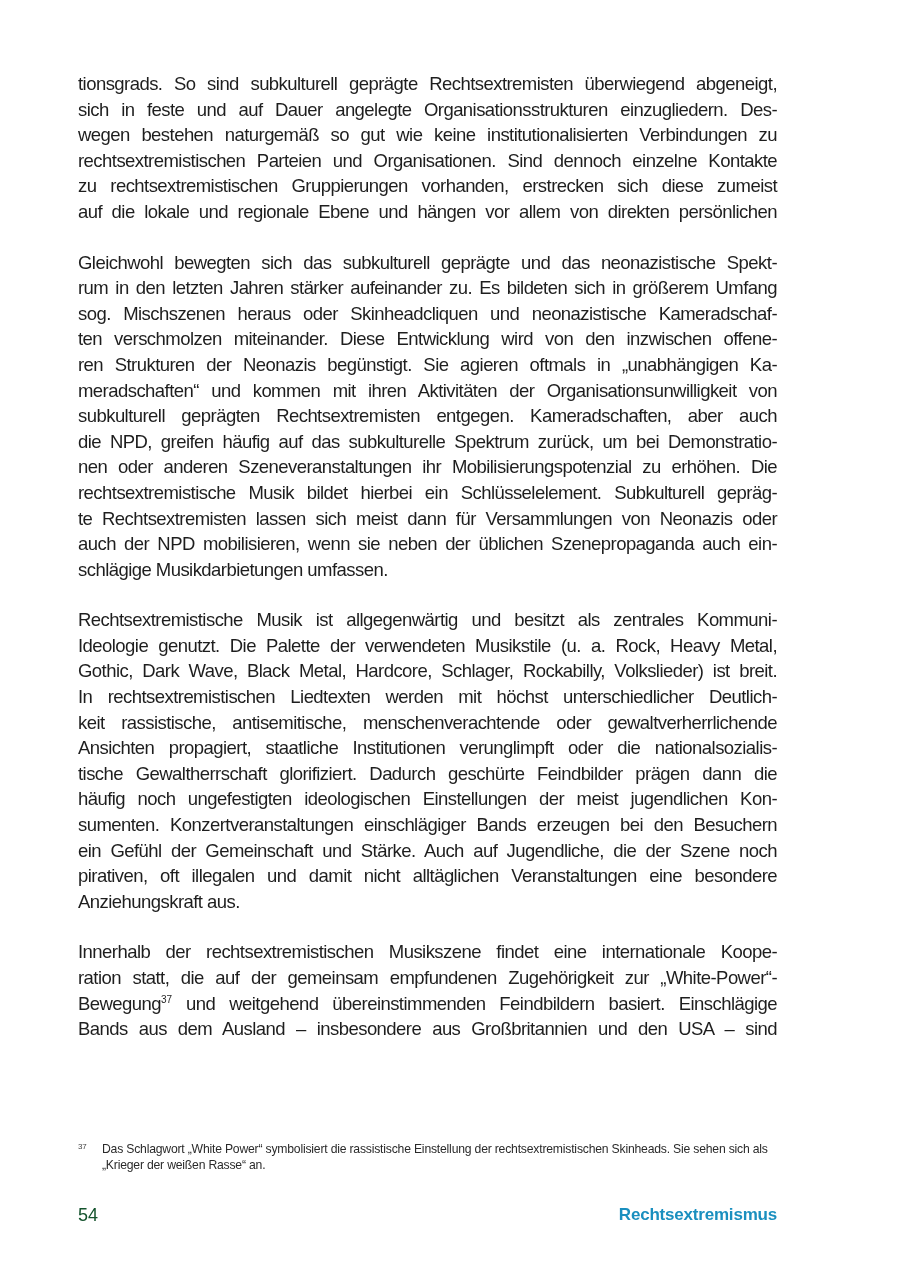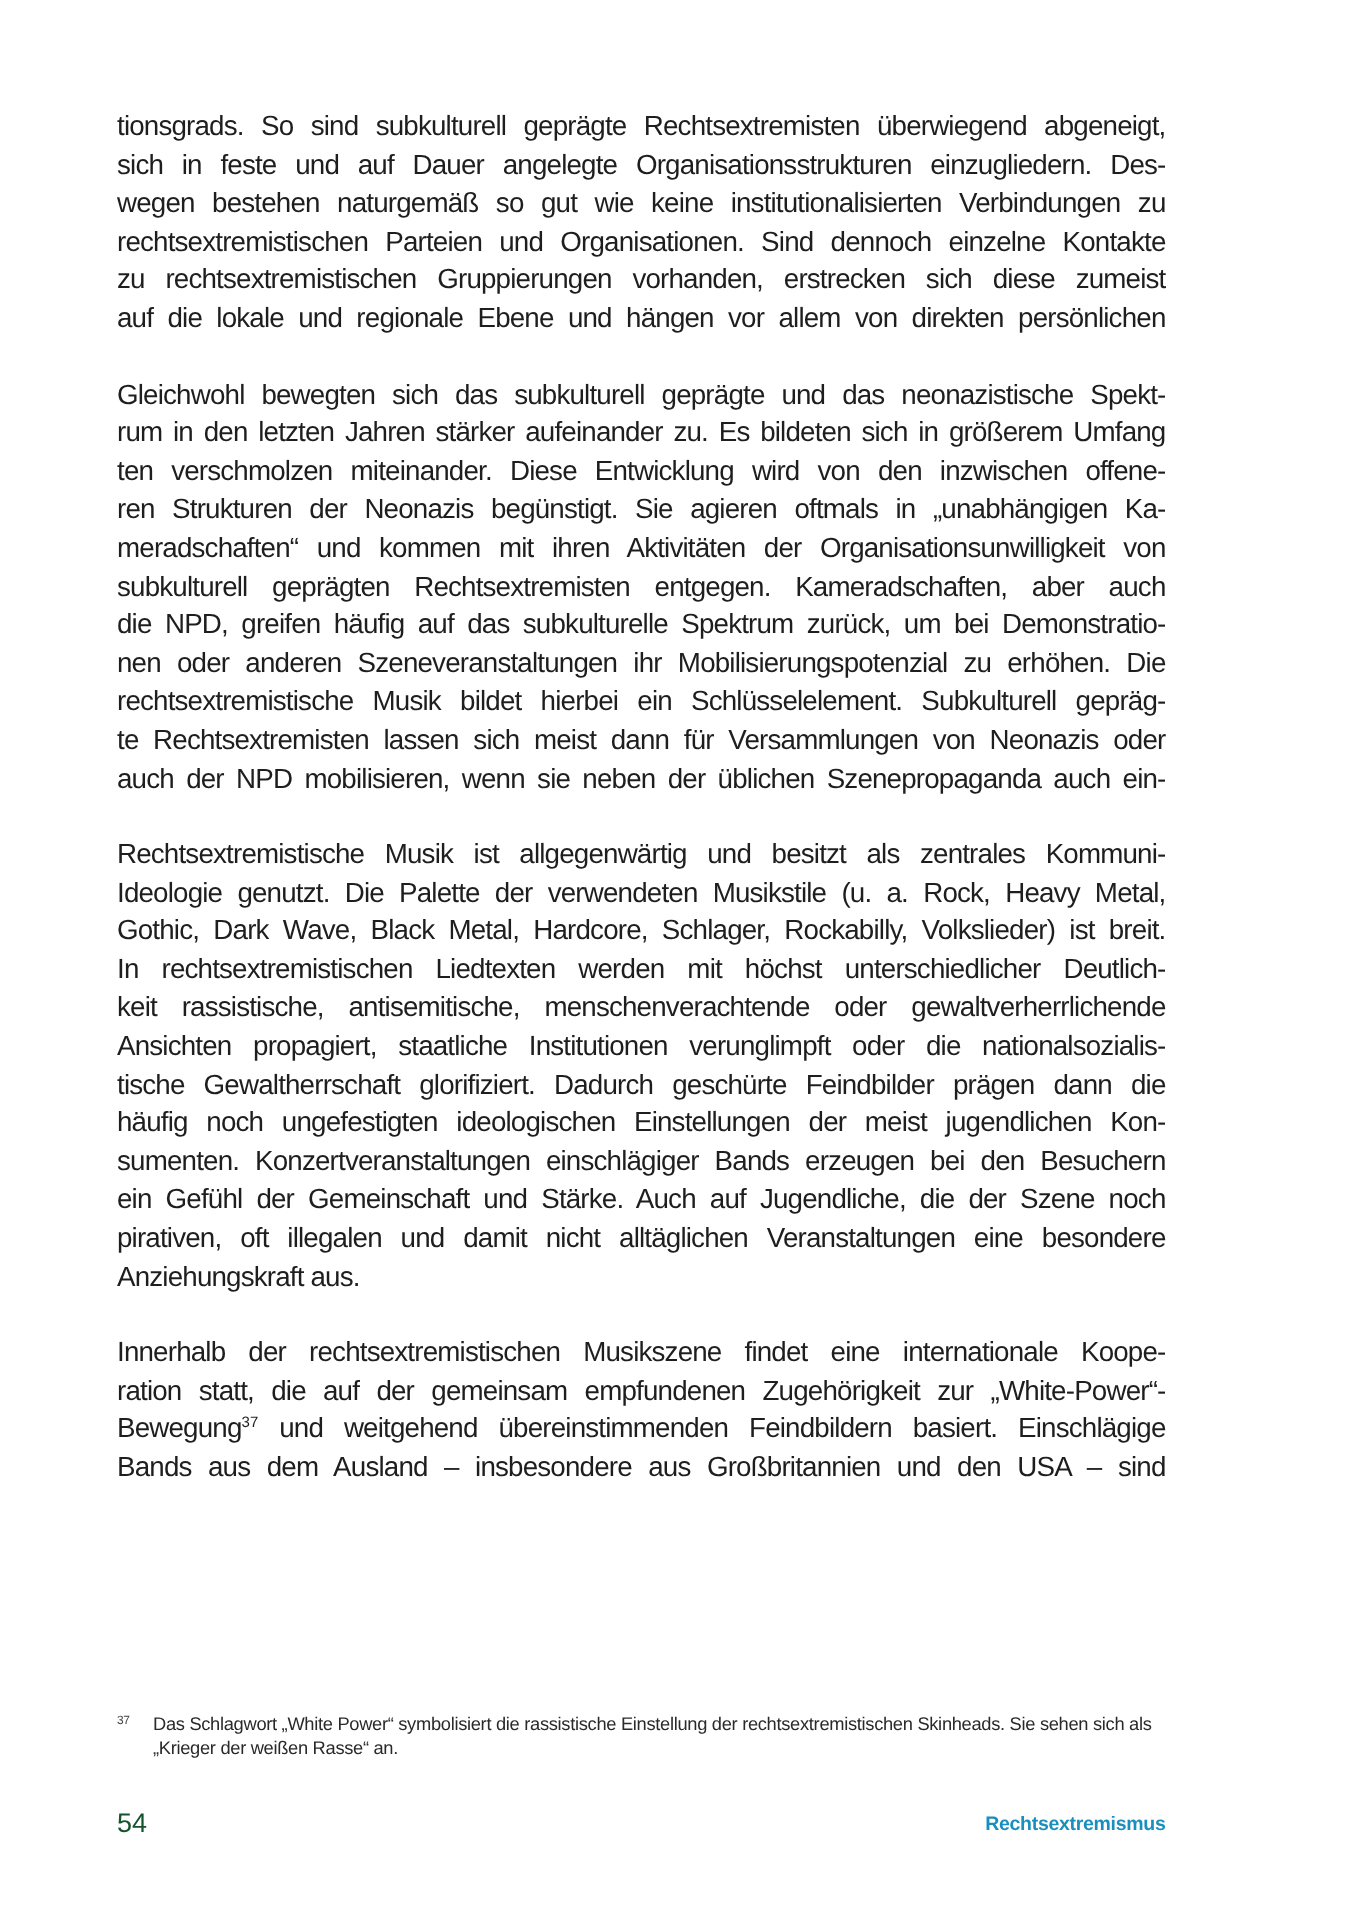--- a/index.html
+++ b/index.html
@@ -76,21 +76,21 @@
       height: 24px;
       display: flex;
       justify-content: space-between;
       align-items: center;
     }
     .page-number {
       font-size: 18px;
       color: #14532d;
     }
     .running-title {
-      font-size: 13px;
+      font-size: 17px;
       font-weight: bold;
       color: #1a8fbf;
       letter-spacing: -0.2px;
     }
   </style>
 </head>
 <body>
 
 <div class="page">
 
@@ -99,29 +99,31 @@
     <span class="line">sich in feste und auf Dauer angelegte Organisationsstrukturen einzugliedern. Des-</span>
     <span class="line">wegen bestehen naturgemäß so gut wie keine institutionalisierten Verbindungen zu</span>
     <span class="line">rechtsextremistischen Parteien und Organisationen. Sind dennoch einzelne Kontakte</span>
     <span class="line">zu rechtsextremistischen Gruppierungen vorhanden, erstrecken sich diese zumeist</span>
     <span class="line">auf die lokale und regionale Ebene und hängen vor allem von direkten persönlichen</span>
   </p>
 
   <p class="para">
     <span class="line">Gleichwohl bewegten sich das subkulturell geprägte und das neonazistische Spekt-</span>
     <span class="line">rum in den letzten Jahren stärker aufeinander zu. Es bildeten sich in größerem Umfang</span>
+    <span class="line">sog. Mischszenen heraus oder Skinheadcliquen und neonazistische Kameradschaf-</span>
     <span class="line">ten verschmolzen miteinander. Diese Entwicklung wird von den inzwischen offene-</span>
     <span class="line">ren Strukturen der Neonazis begünstigt. Sie agieren oftmals in „unabhängigen Ka-</span>
     <span class="line">meradschaften“ und kommen mit ihren Aktivitäten der Organisationsunwilligkeit von</span>
     <span class="line">subkulturell geprägten Rechtsextremisten entgegen. Kameradschaften, aber auch</span>
     <span class="line">die NPD, greifen häufig auf das subkulturelle Spektrum zurück, um bei Demonstratio-</span>
     <span class="line">nen oder anderen Szeneveranstaltungen ihr Mobilisierungspotenzial zu erhöhen. Die</span>
     <span class="line">rechtsextremistische Musik bildet hierbei ein Schlüsselelement. Subkulturell gepräg-</span>
     <span class="line">te Rechtsextremisten lassen sich meist dann für Versammlungen von Neonazis oder</span>
     <span class="line">auch der NPD mobilisieren, wenn sie neben der üblichen Szenepropaganda auch ein-</span>
+    <span class="line last">schlägige Musikdarbietungen umfassen.</span>
   </p>
 
   <p class="para">
     <span class="line">Rechtsextremistische Musik ist allgegenwärtig und besitzt als zentrales Kommuni-</span>
     <span class="line">Ideologie genutzt. Die Palette der verwendeten Musikstile (u. a. Rock, Heavy Metal,</span>
     <span class="line">Gothic, Dark Wave, Black Metal, Hardcore, Schlager, Rockabilly, Volkslieder) ist breit.</span>
     <span class="line">In rechtsextremistischen Liedtexten werden mit höchst unterschiedlicher Deutlich-</span>
     <span class="line">keit rassistische, antisemitische, menschenverachtende oder gewaltverherrlichende</span>
     <span class="line">Ansichten propagiert, staatliche Institutionen verunglimpft oder die nationalsozialis-</span>
     <span class="line">tische Gewaltherrschaft glorifiziert. Dadurch geschürte Feindbilder prägen dann die</span>

